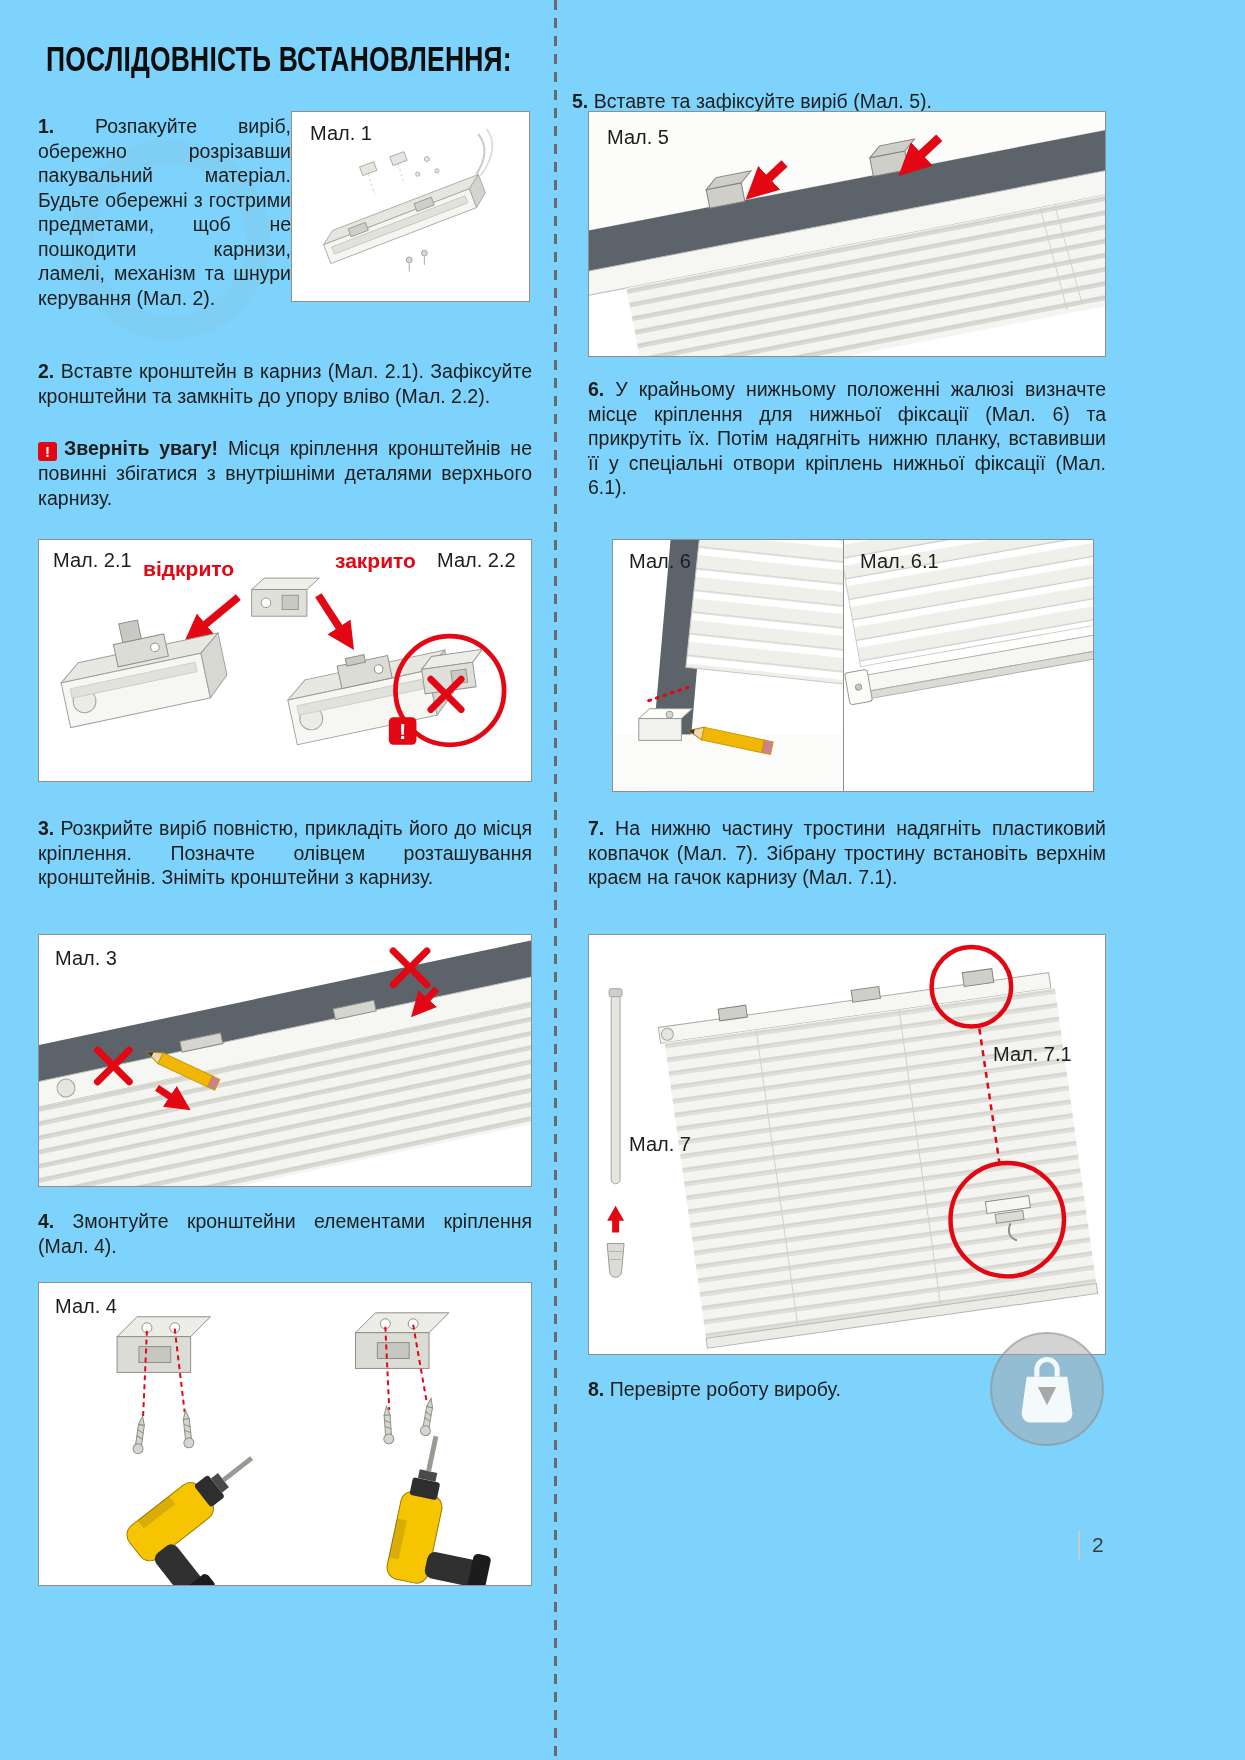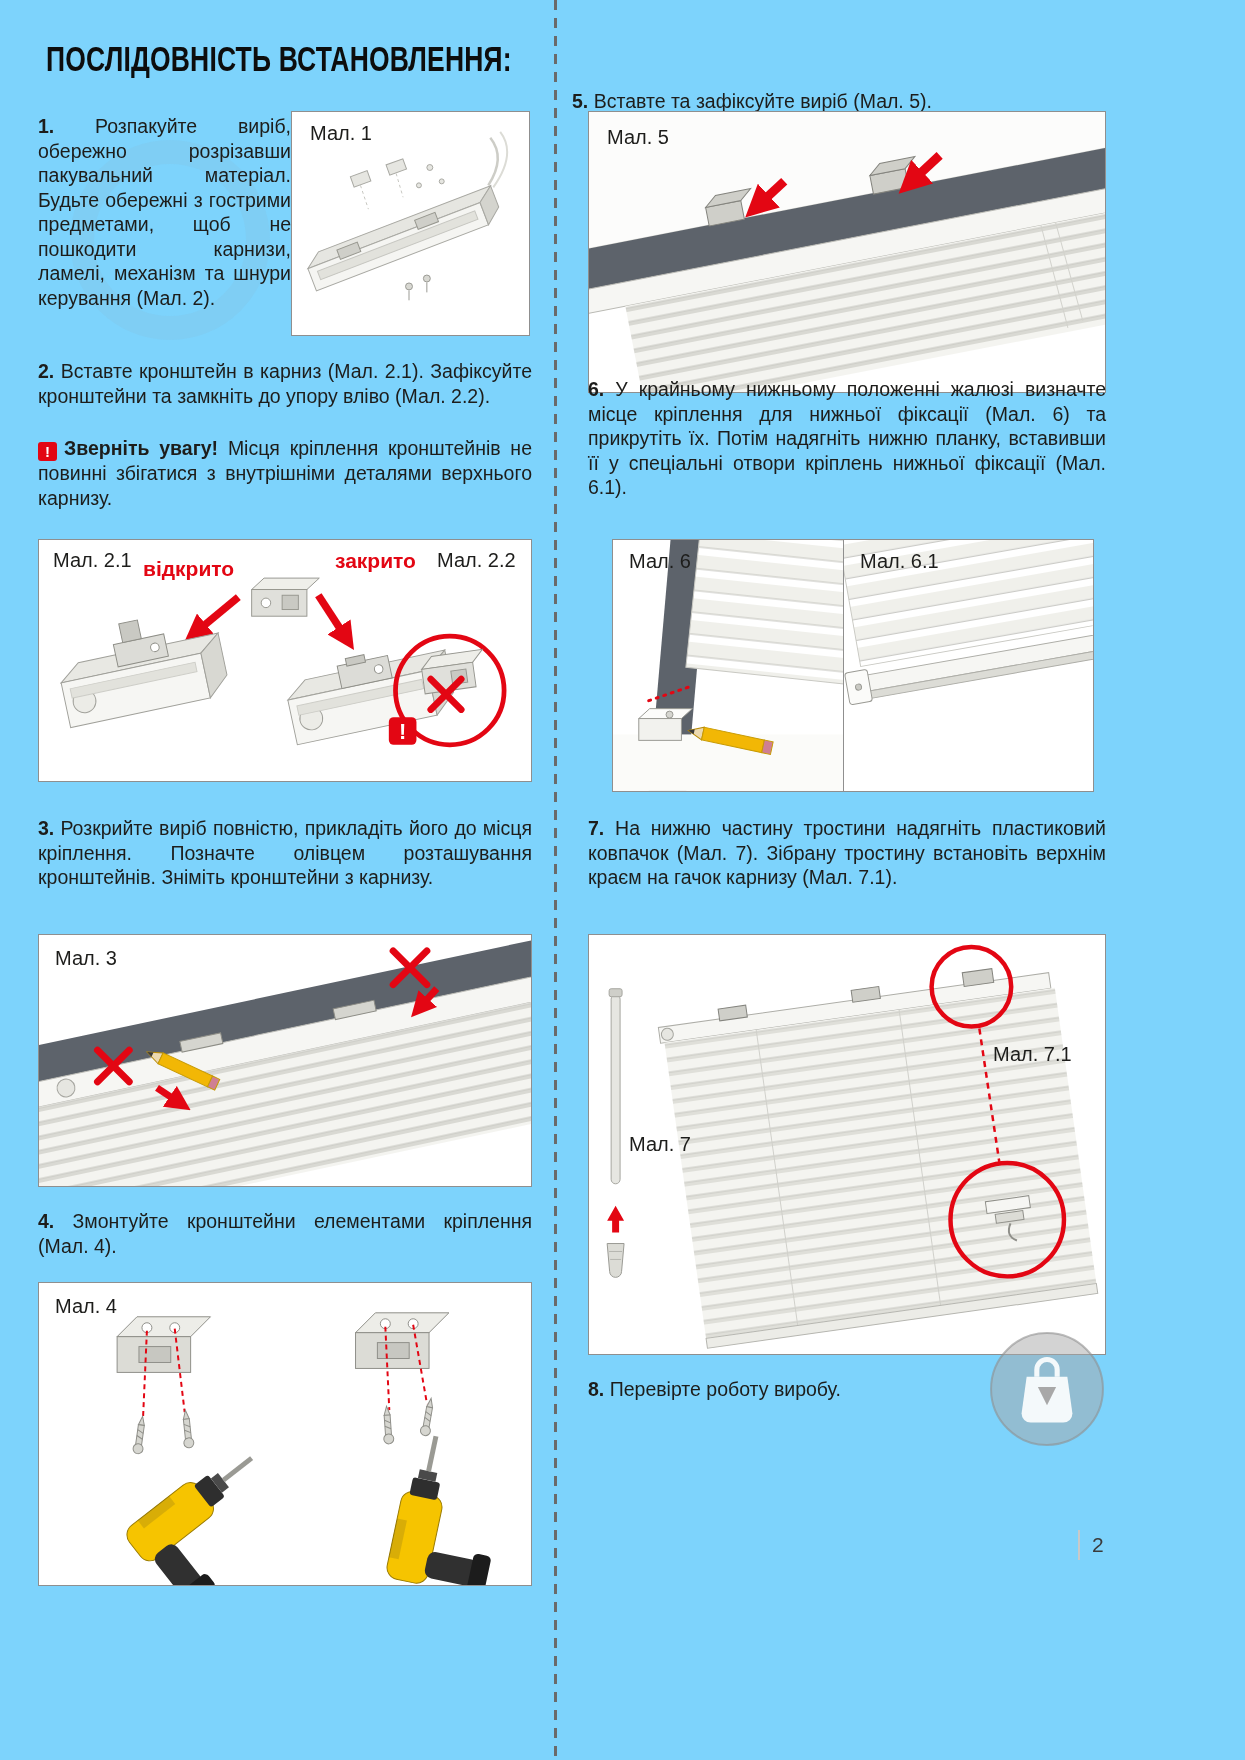--- a/index.html
+++ b/index.html
@@ -46,21 +46,21 @@
 
 <div class="page">
 
   <div class="divider"></div>
   <div class="faint-ring"></div>
 
   <h1 class="title">ПОСЛІДОВНІСТЬ ВСТАНОВЛЕННЯ:</h1>
 
   <p class="step" style="left:38px;top:114px;width:253px;"><b>1.</b> <span>Розпакуйте виріб, обережно розрізавши пакувальний матеріал. Будьте обережні з гострими предметами, щоб не пошкодити карнизи, ламелі, механізм та шнури керування (Мал. 2).</span></p>
 
-  <div class="figure" style="left:291px;top:111px;width:239px;height:225px;text-align:right;">
+  <div class="figure" style="left:291px;top:111px;width:239px;height:191px;text-align:right;">
     <span class="figlabel" style="left:18px;top:10px;">Мал. 1</span>
     <svg class="figsvg" viewBox="0 0 239 225">
       <g fill="#e6e6e1" stroke="#a8a8a2">
         <rect x="60" y="62" width="18" height="11" transform="rotate(-20 69 67)"></rect>
         <rect x="96" y="50" width="18" height="11" transform="rotate(-20 105 55)"></rect>
         <circle cx="139" cy="56" r="3"></circle>
         <circle cx="151" cy="70" r="2.5"></circle>
         <circle cx="128" cy="74" r="2.5"></circle>
       </g>
       <g stroke="#c6c6c0" stroke-dasharray="3 3">
@@ -265,21 +265,21 @@
         <rect x="104" y="-9" width="9" height="18" fill="#4a4a4a"></rect>
         <rect x="113" y="-2.5" width="36" height="5" fill="#9a9a94"></rect>
         <rect x="8" y="17" width="27" height="52" rx="8" fill="#303030"></rect>
         <rect x="4" y="62" width="38" height="18" rx="5" fill="#1c1c1c"></rect>
       </g>
     </svg>
   </div>
 
   <p class="step" style="left:572px;top:45px;width:518px;margin-top:44px;"><b>5.</b> <span>Вставте та зафіксуйте виріб (Мал. 5).</span></p>
 
-  <div class="figure" style="left:588px;top:111px;width:518px;height:282px;">
+  <div class="figure" style="left:588px;top:111px;width:518px;height:246px;">
     <span class="figlabel" style="left:18px;top:14px;">Мал. 5</span>
     <svg class="figsvg" viewBox="0 0 518 246">
       <defs>
         <marker id="m5" markerWidth="3.6" markerHeight="3.6" refX="1.9" refY="1.8" orient="auto">
           <path d="M0,0 L3.6,1.8 L0,3.6 Z" fill="#e30613"></path>
         </marker>
         <pattern id="p5" width="12" height="14" patternUnits="userSpaceOnUse">
           <rect width="12" height="14" fill="#d9d9d3"></rect>
           <rect width="12" height="10" fill="#f4f4f0"></rect>
           <line x1="0" y1="10" x2="12" y2="10" stroke="#c6c6c0"></line>

